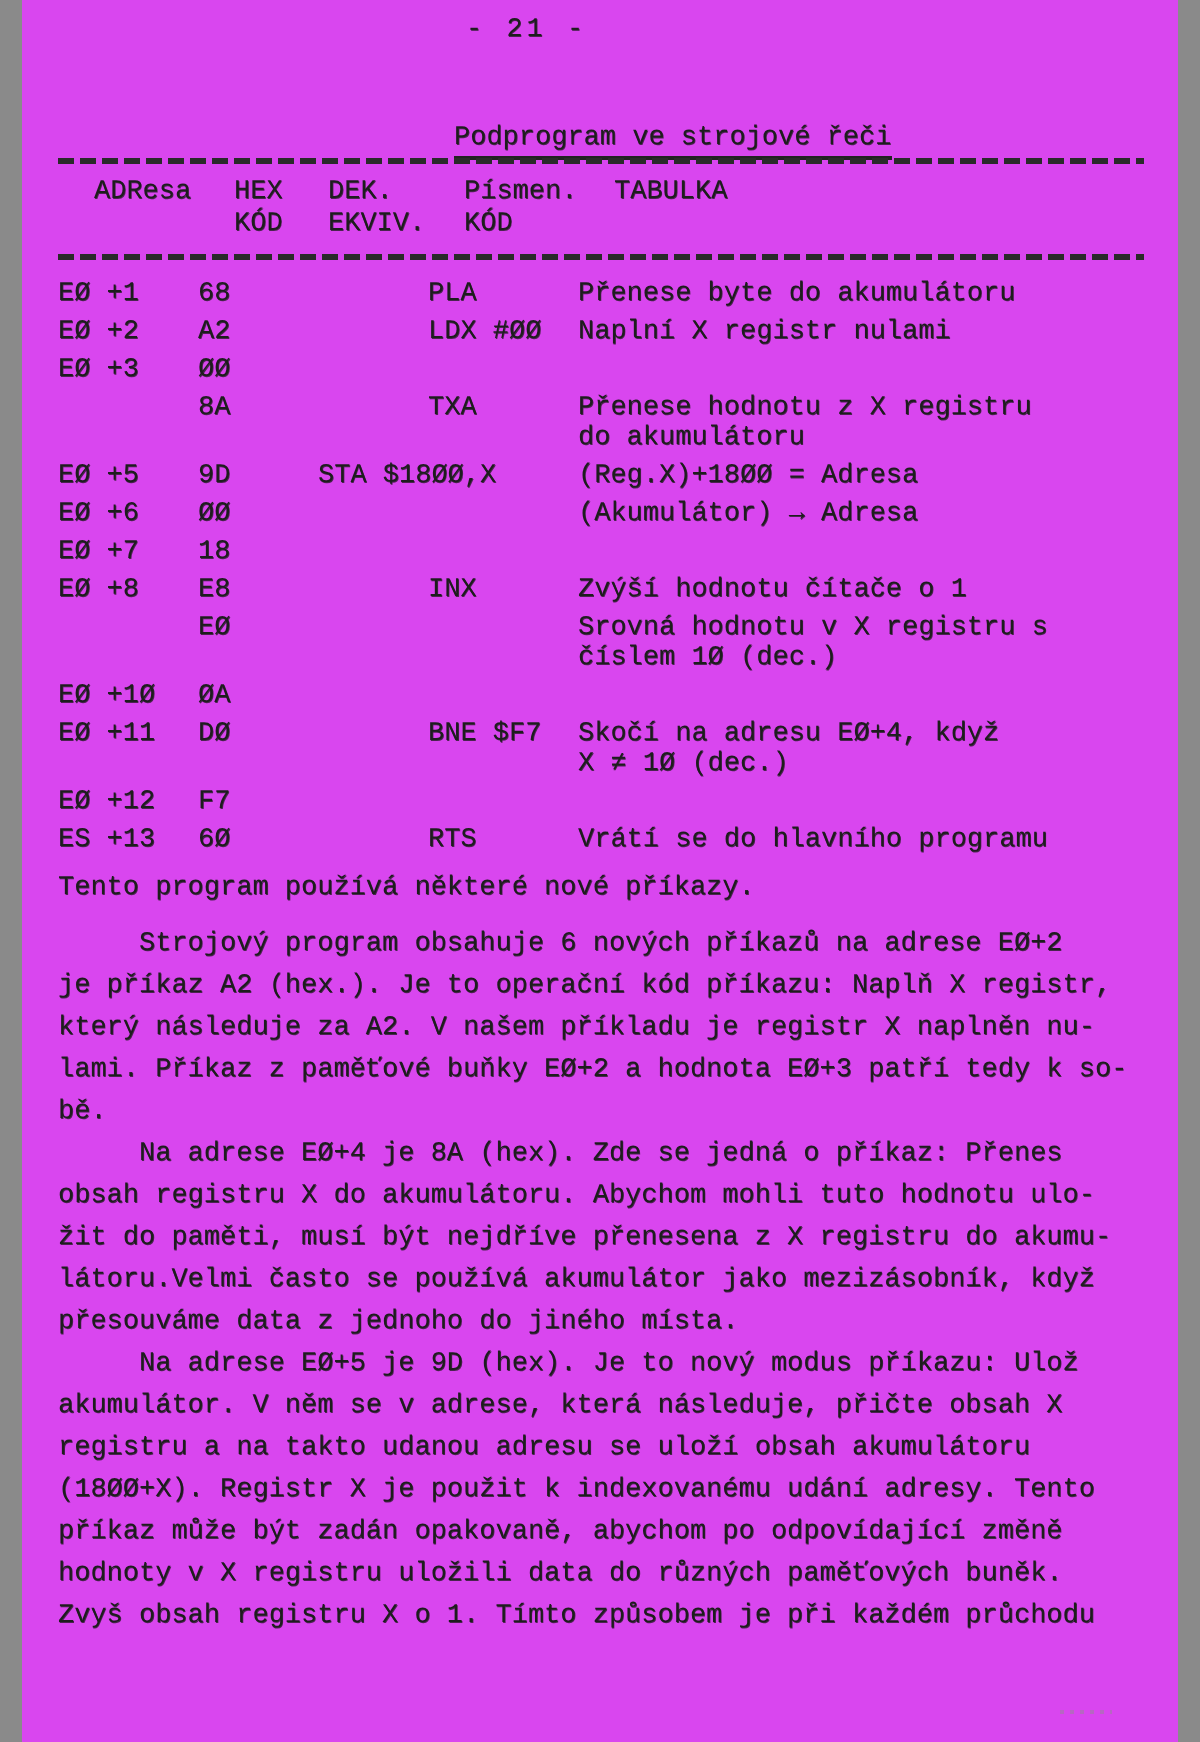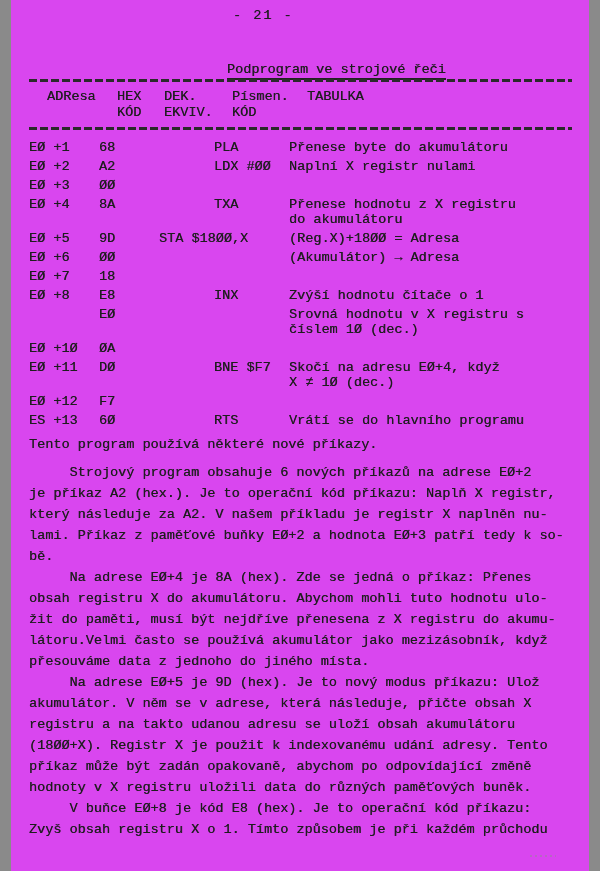--- a/index.html
+++ b/index.html
@@ -92,21 +92,21 @@
   <div class="rule"></div>
 
   <div class="tbody">
       <div class="trow"><div class="cell c-addr">EØ +1</div><div class="cell c-hex">68</div><div class="cell c-op">PLA</div><div class="cell c-comment">
           <div class="cline">Přenese byte do akumulátoru</div>
         </div></div>
       <div class="trow"><div class="cell c-addr">EØ +2</div><div class="cell c-hex">A2</div><div class="cell c-op">LDX #ØØ</div><div class="cell c-comment">
           <div class="cline">Naplní X registr nulami</div>
         </div></div>
       <div class="trow"><div class="cell c-addr">EØ +3</div><div class="cell c-hex">ØØ</div></div>
-      <div class="trow"><div class="cell c-addr">EØ +4</div><div class="cell c-hex">8A</div><div class="cell c-op">TXA</div><div class="cell c-comment">
+      <div class="trow"><div class="cell c-hex">8A</div><div class="cell c-op">TXA</div><div class="cell c-comment">
           <div class="cline">Přenese hodnotu z X registru</div>
           <div class="cline">do akumulátoru</div>
         </div></div>
       <div class="trow"><div class="cell c-addr">EØ +5</div><div class="cell c-hex">9D</div><div class="cell c-op wide">STA $18ØØ,X</div><div class="cell c-comment">
           <div class="cline">(Reg.X)+18ØØ = Adresa</div>
         </div></div>
       <div class="trow"><div class="cell c-addr">EØ +6</div><div class="cell c-hex">ØØ</div><div class="cell c-comment">
           <div class="cline">(Akumulátor) → Adresa</div>
         </div></div>
       <div class="trow"><div class="cell c-addr">EØ +7</div><div class="cell c-hex">18</div></div>
@@ -148,19 +148,18 @@
       </div>
       <div class="para">
         <div class="ln">     Na adrese EØ+5 je 9D (hex). Je to nový modus příkazu: Ulož</div>
         <div class="ln">akumulátor. V něm se v adrese, která následuje, přičte obsah X</div>
         <div class="ln">registru a na takto udanou adresu se uloží obsah akumulátoru</div>
         <div class="ln">(18ØØ+X). Registr X je použit k indexovanému udání adresy. Tento</div>
         <div class="ln">příkaz může být zadán opakovaně, abychom po odpovídající změně</div>
         <div class="ln">hodnoty v X registru uložili data do různých paměťových buněk.</div>
       </div>
       <div class="para">
-        <div class="ln">     V buňce EØ+8 je kód E8 (hex). Je to operační kód příkazu:</div>
         <div class="ln">Zvyš obsah registru X o 1. Tímto způsobem je při každém průchodu</div>
       </div>
     </div>
 
   <div class="speck"></div>
 </div>
 
 </body></html>

